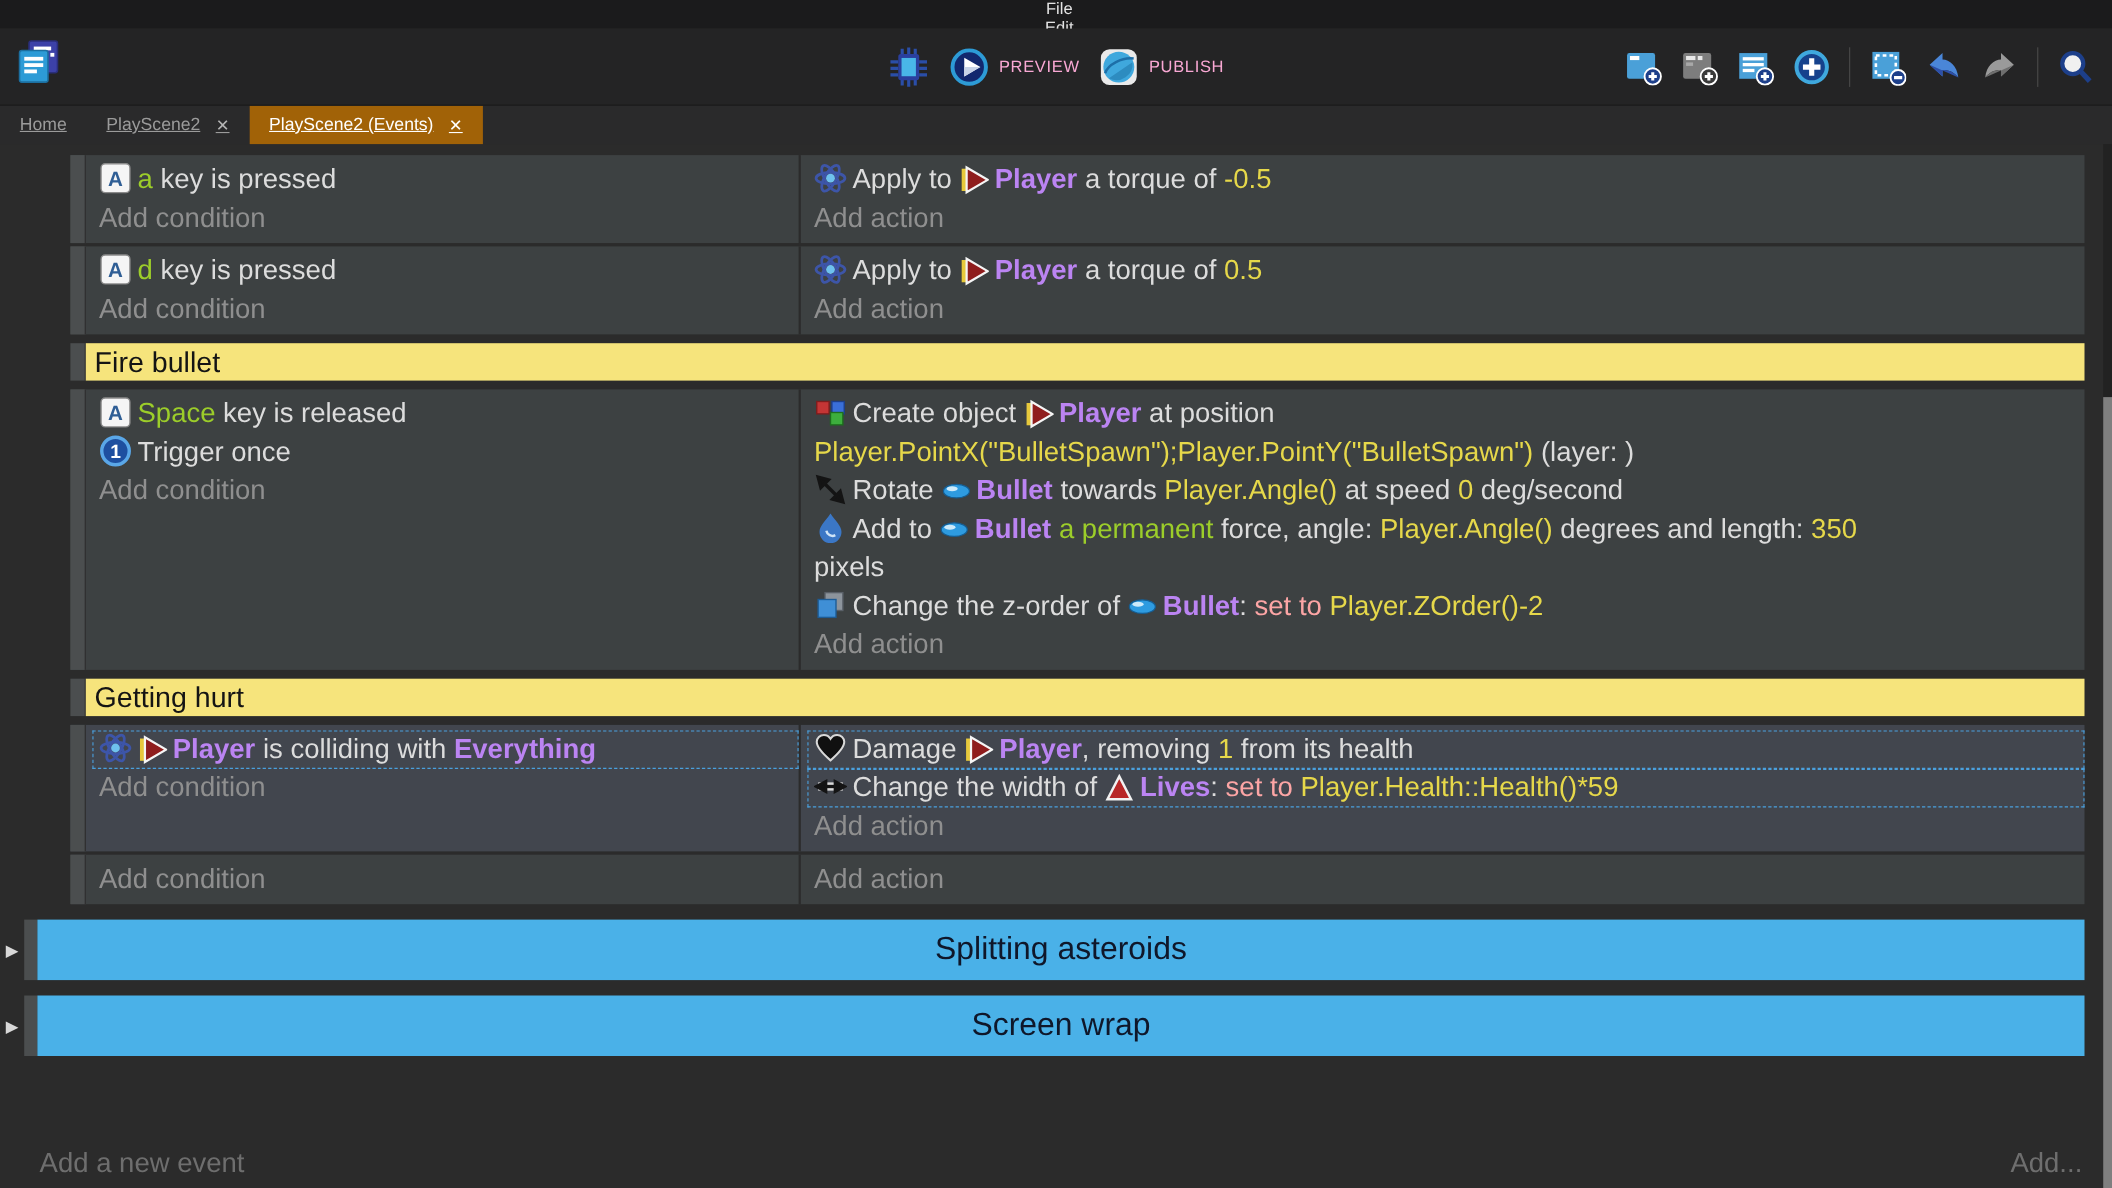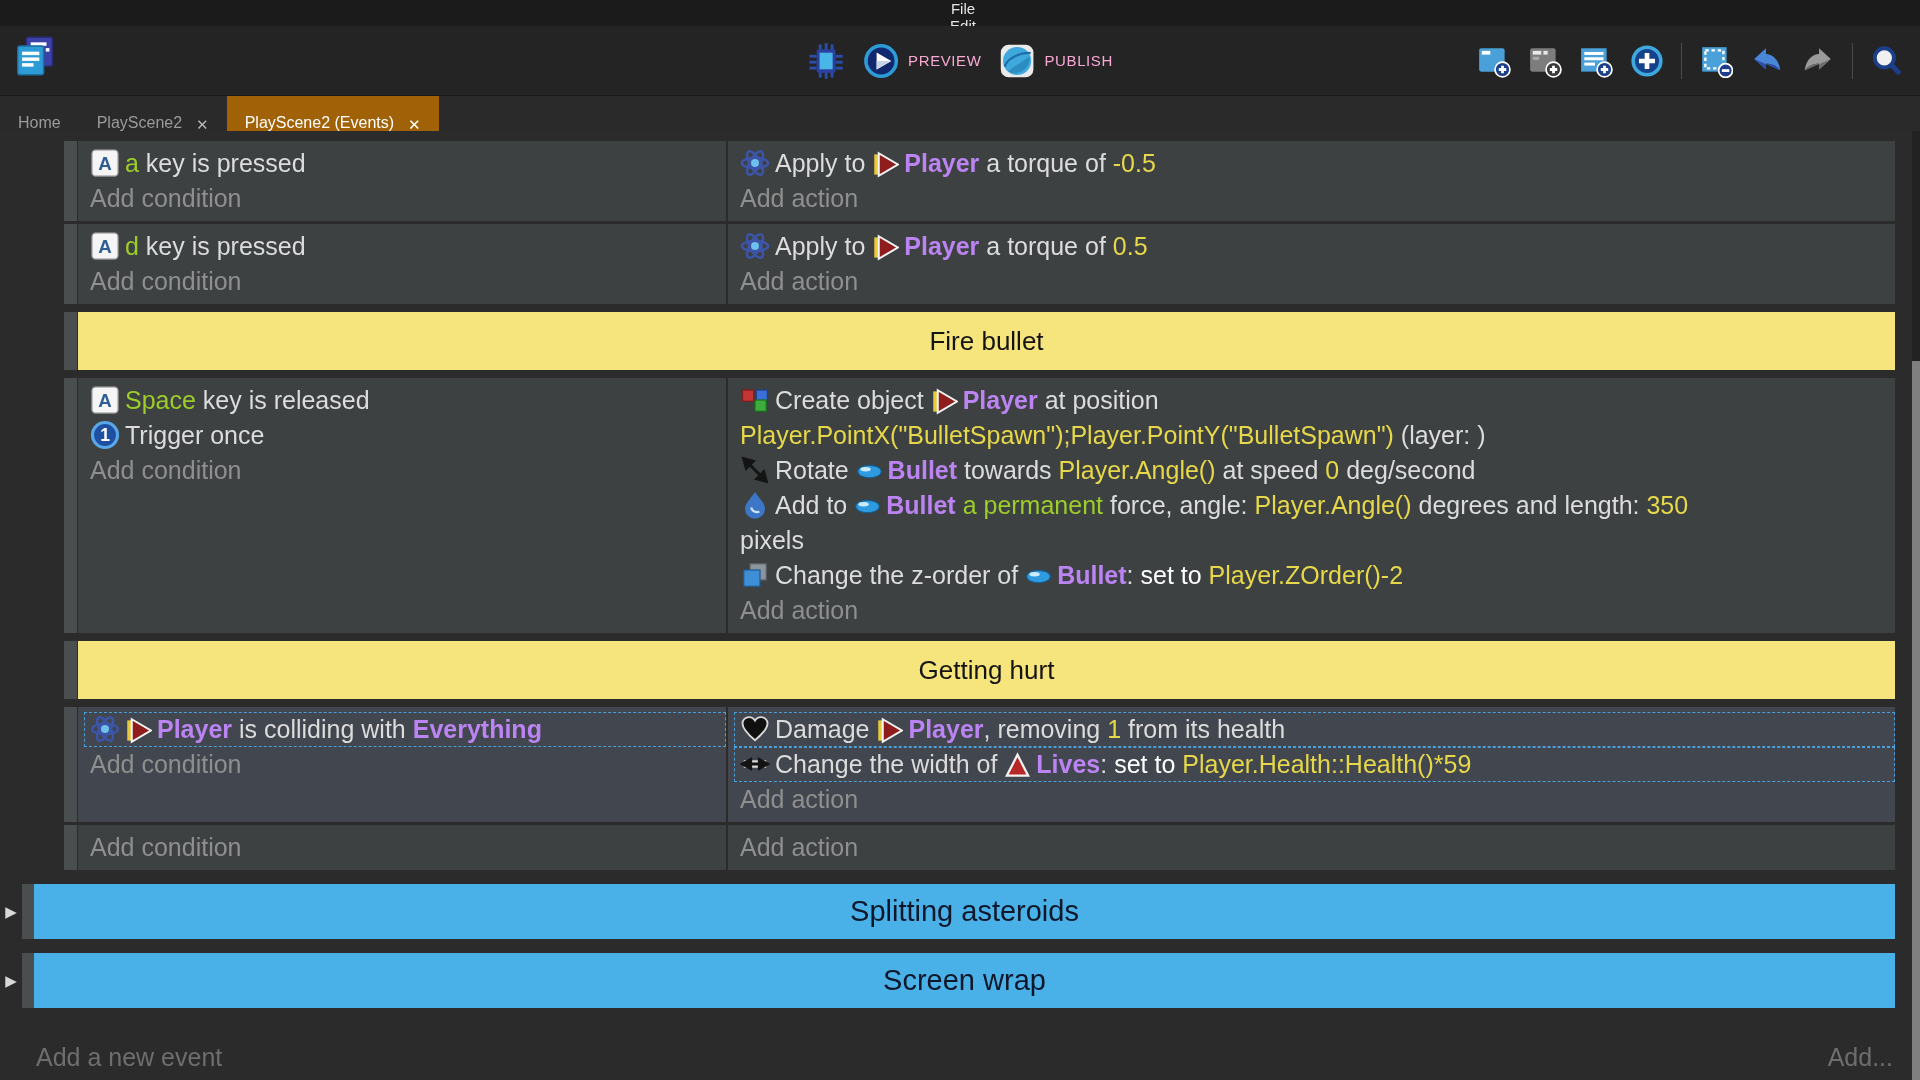--- a/index.html
+++ b/index.html
@@ -16,45 +16,45 @@
   .toolbar-left{position:absolute;left:12px;top:7px;}
   .toolbar-center{position:absolute;left:50%;top:0;height:100%;transform:translateX(-50%);
     display:flex;align-items:center;gap:18px;}
   .tb-btn{display:flex;align-items:center;gap:9px;}
   .tb-label{color:#f9a8d4;font-size:15px;letter-spacing:.6px;}
   .toolbar-right{position:absolute;right:16px;top:0;height:100%;display:flex;align-items:center;gap:17px;}
   .tb-sep{width:1px;height:36px;background:#4a4a4a;}
   .tb-icon{display:flex;align-items:center;justify-content:center;}
   
   .tabbar{height:36px;background:#2a2a2b;display:flex;align-items:stretch;}
-  .tab{display:flex;align-items:flex-end;gap:14px;padding:0 18px;color:#9b9b9b;font-size:16px;}
+  .tab{display:flex;align-items:center;gap:14px;padding:0 18px;color:#9b9b9b;font-size:16px;text-decoration:underline;}
   .tab.active{background:#a16207;color:#ffffff;}
   .tab-close{font-size:15px;color:#b5b5b5;line-height:1;}
   .tab.active .tab-close{color:#ffffff;}
   
   .sheet{position:absolute;top:131px;left:0;right:0;bottom:0;background:#2b2b2b;}
   .rows{position:absolute;top:0;left:0;right:25px;padding-top:10px;}
   .event-row{display:flex;margin-left:64px;margin-bottom:3px;background:#3d4142;}
   .event-row.selected-event{background:#42464e;}
   .row-strip{width:13px;flex:none;background:#4b4e4f;border-right:1px solid #2b2b2b;}
   .cond-col{width:642px;flex:none;padding:5px 0 5px 6px;border-right:2px solid #2b2b2b;}
   .act-col{flex:1;padding:5px 0 5px 6px;min-width:0;}
   .line{font-size:25px;line-height:35px;color:#dcdcdc;padding:0 6px;}
   .line.selected{outline:1px dashed #4aa0dd;outline-offset:-1px;}
   .inline-icon{display:inline-block;vertical-align:-6px;margin-right:5px;}
   .inline-icon svg{display:block;}
   .seg-w{color:#dcdcdc;}
   .seg-g{color:#9ccd2a;}
   .seg-n{color:#e6d84a;}
   .seg-o{color:#bb84f2;font-weight:bold;}
-  .seg-s{color:#ffffff;}
+  .seg-s{color:#fca5a5;}
   .placeholder{color:#8f8f8f;font-size:25px;line-height:35px;padding:0 6px;}
   
   .comment-row{display:flex;margin-left:64px;margin:8px 0 8px 64px;}
-  .comment-bar{flex:1;background:#f6e47c;color:#141414;font-size:26px;line-height:30px;padding:14px 8px;text-align:center;}
+  .comment-bar{flex:1;background:#f6e47c;color:#141414;font-size:26px;line-height:30px;padding:2px 8px;}
   
   .group-row{display:flex;margin:14px 0 0 0;}
   .group-arrow-box{width:22px;flex:none;display:flex;align-items:center;justify-content:center;}
   .group-arrow{color:#d8d8d8;font-size:15px;}
   .group-strip{width:12px;flex:none;background:#4b4e4f;}
   .group-bar{flex:1;background:#4ab1e8;color:#0f172a;font-size:29px;line-height:35px;padding:10px 25px;text-align:center;}
   
   .sheet-footer{position:absolute;left:0;right:25px;bottom:6px;display:flex;
     justify-content:space-between;align-items:flex-end;padding:0 2px 2px 36px;margin-top:32px;}
   .footer-text{color:#6e6e6e;font-size:25px;}

